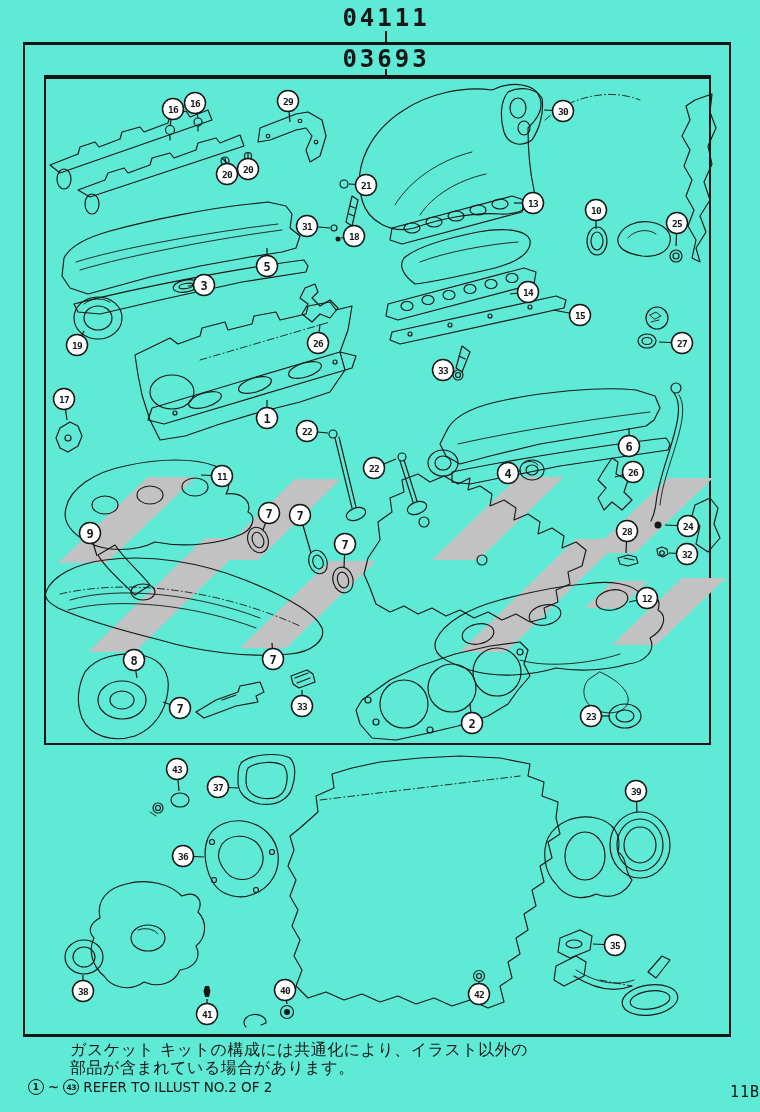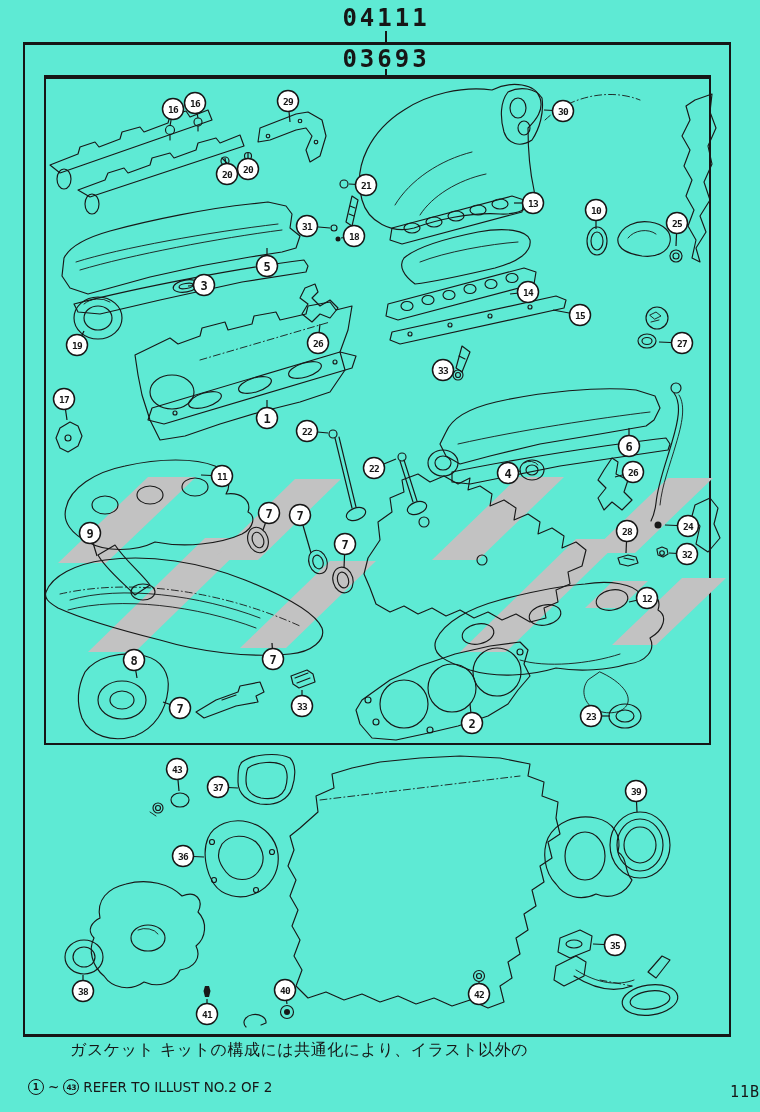--- a/index.html
+++ b/index.html
@@ -660,20 +660,21 @@
         <text x="479" y="994.5" class="num num2">42</text>
       </g>
       <g>
         <line x1="615" y1="945" x2="593" y2="944" class="leader"></line>
         <circle cx="615" cy="945" r="10.5" class="bubble"></circle>
         <text x="615" y="945.5" class="num num2">35</text>
       </g>
     </svg>
 
   <div class="footer-jp" id="jp1">ガスケット キットの構成には共通化により、イラスト以外の</div>
+  <div class="footer-jp" id="jp2">部品が含まれている場合があります。</div>
 
   <div class="refer-line">
     <span class="circ-num">1</span>
     <span>~</span>
     <span class="circ-num small">43</span>
     <span>REFER TO ILLUST NO.2 OF 2</span>
   </div>
 
   <div id="diagram-code">11B639</div>
 </div>

